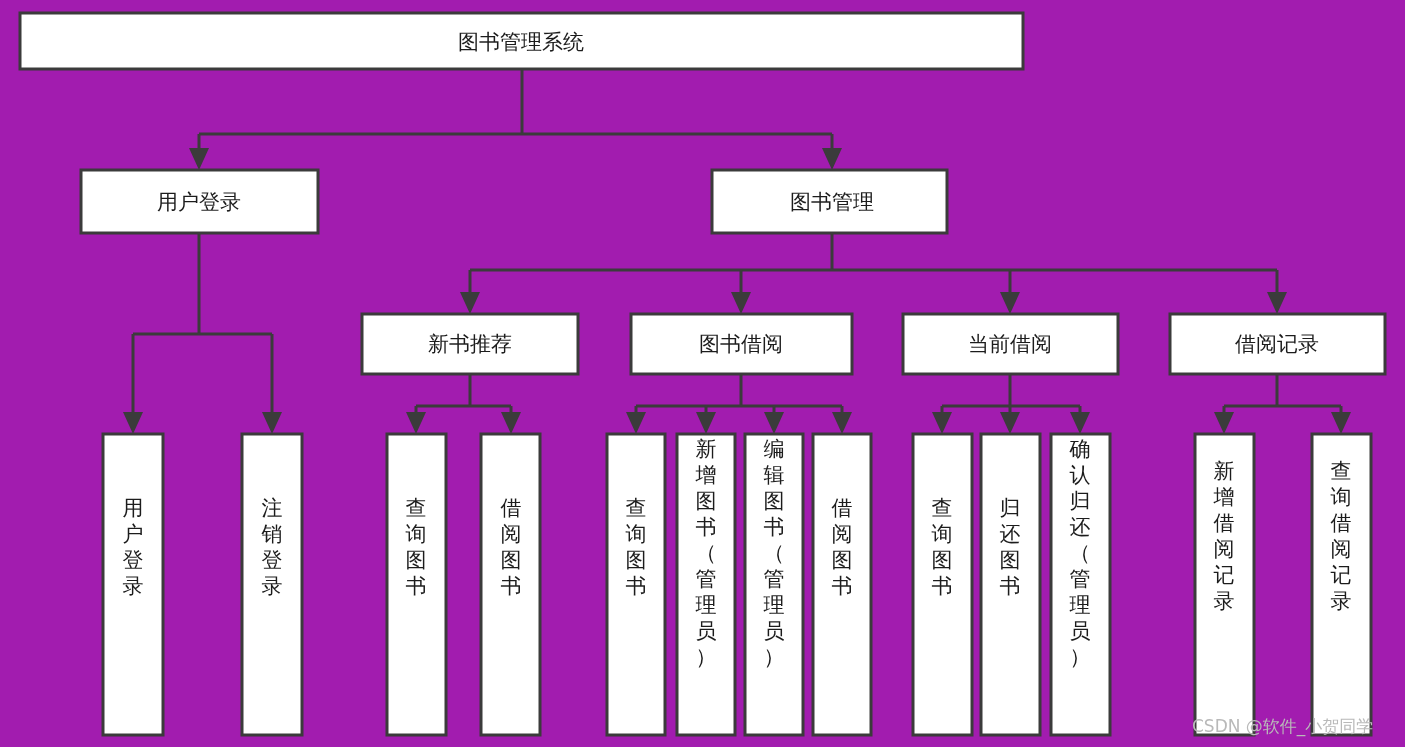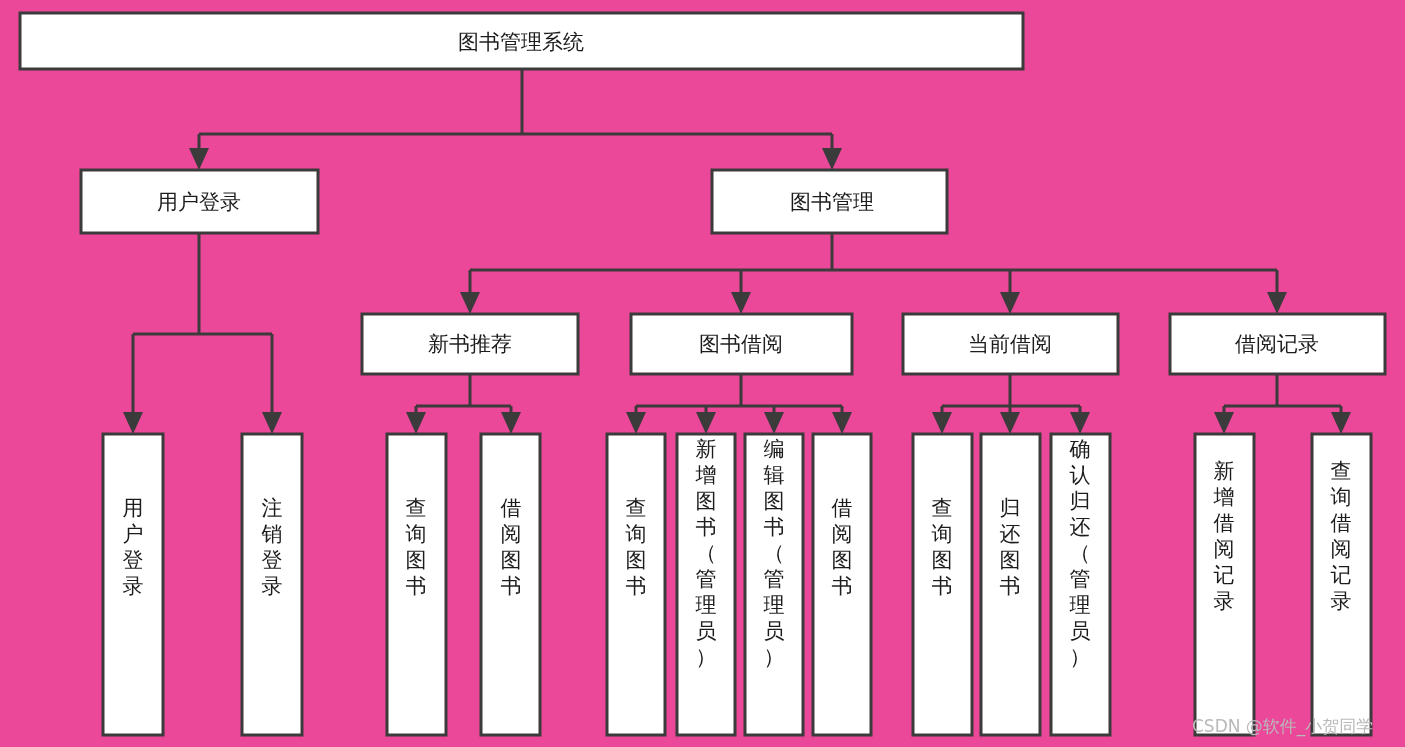--- a/index.html
+++ b/index.html
@@ -11,21 +11,21 @@
   body {
     width: 1405px;
     height: 747px;
     font-family: "DejaVu Sans", "Liberation Sans", sans-serif;
     overflow: hidden;
   }
   #diagram-root {
     position: relative;
     width: 1405px;
     height: 747px;
-    background: #ec4899;
+    background: #a21caf;
   }
   svg.diagram-canvas {
     position: absolute;
     left: 0;
     top: 0;
     width: 1405px;
     height: 747px;
     display: block;
   }
   .node-box {

